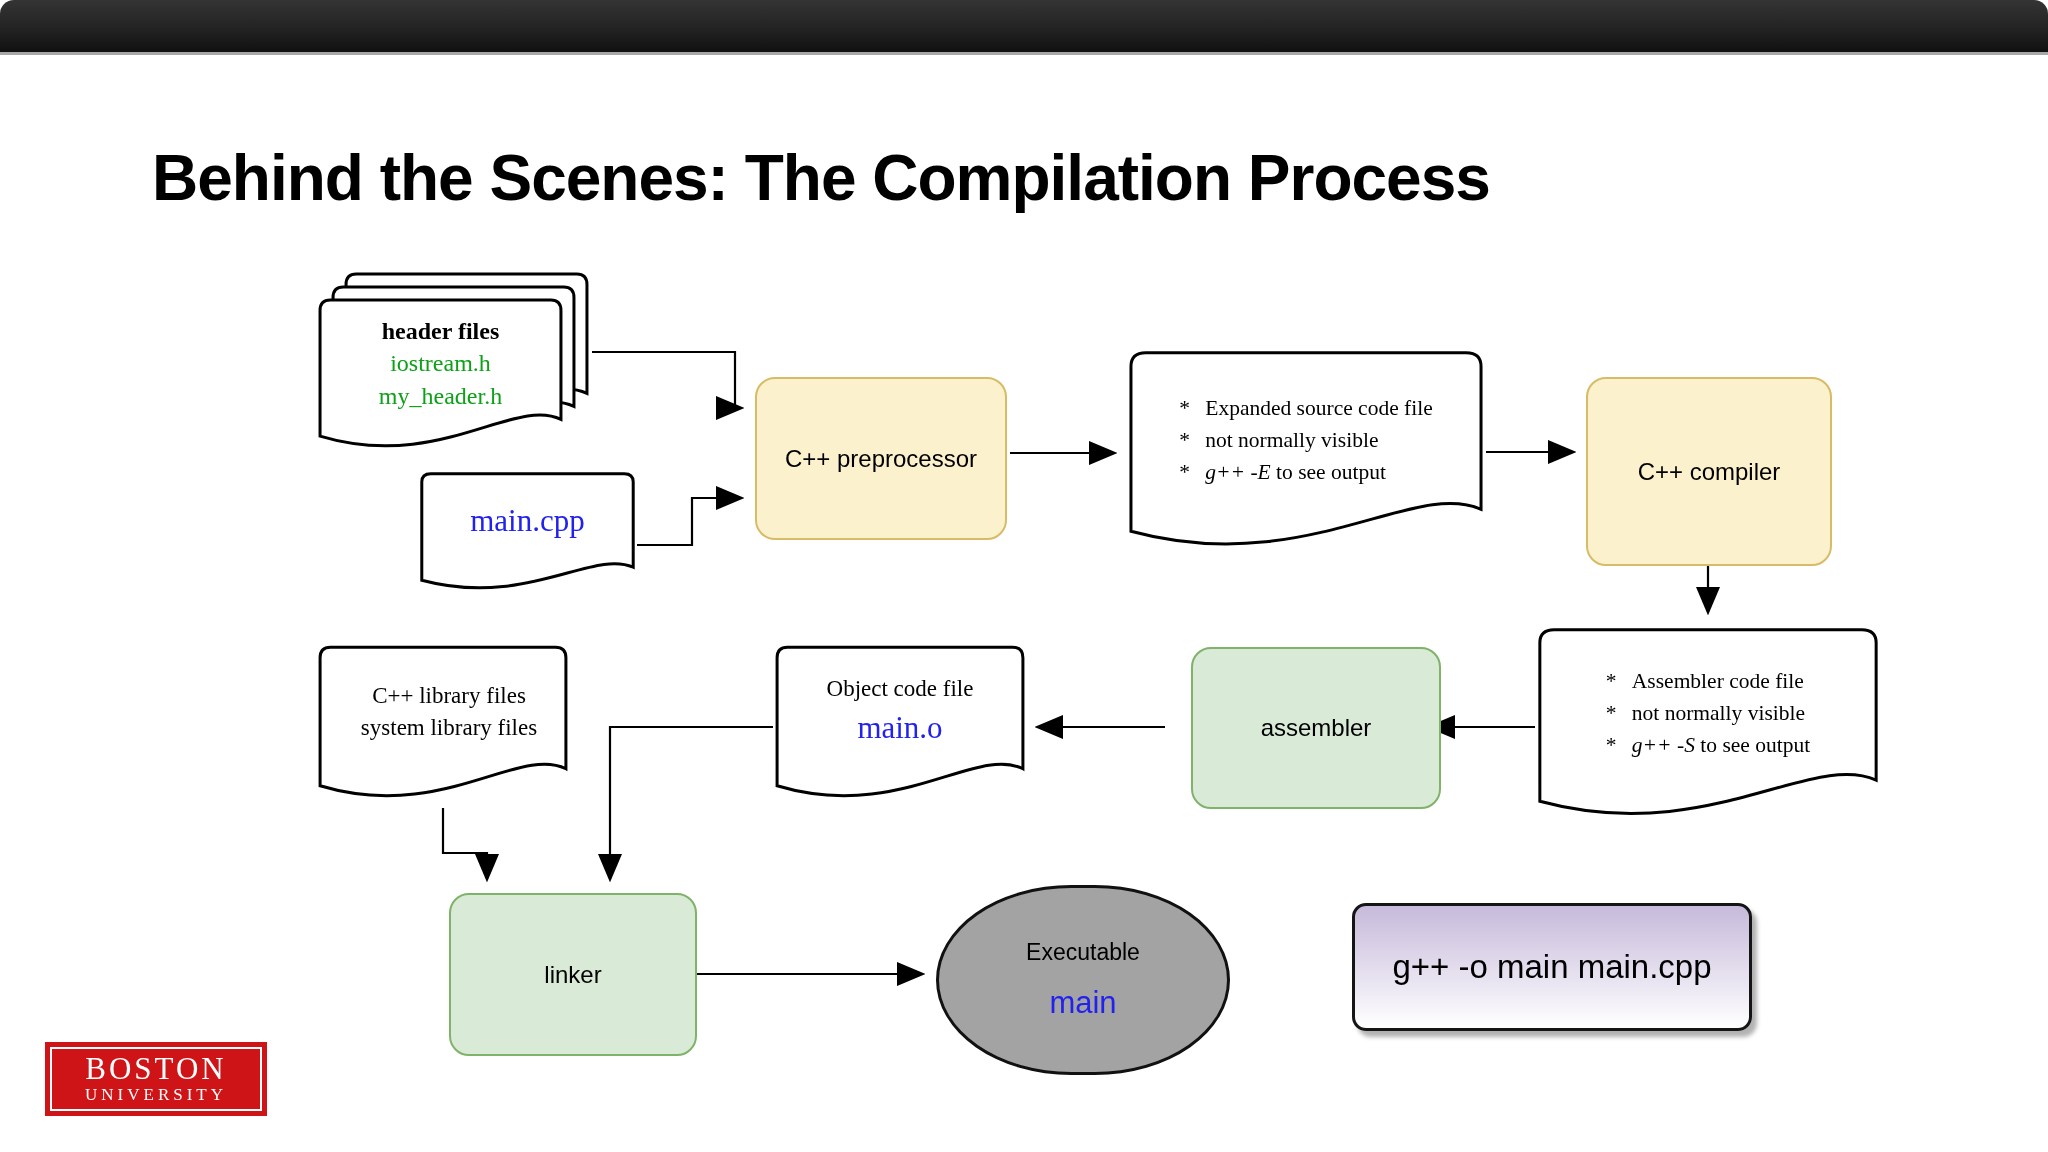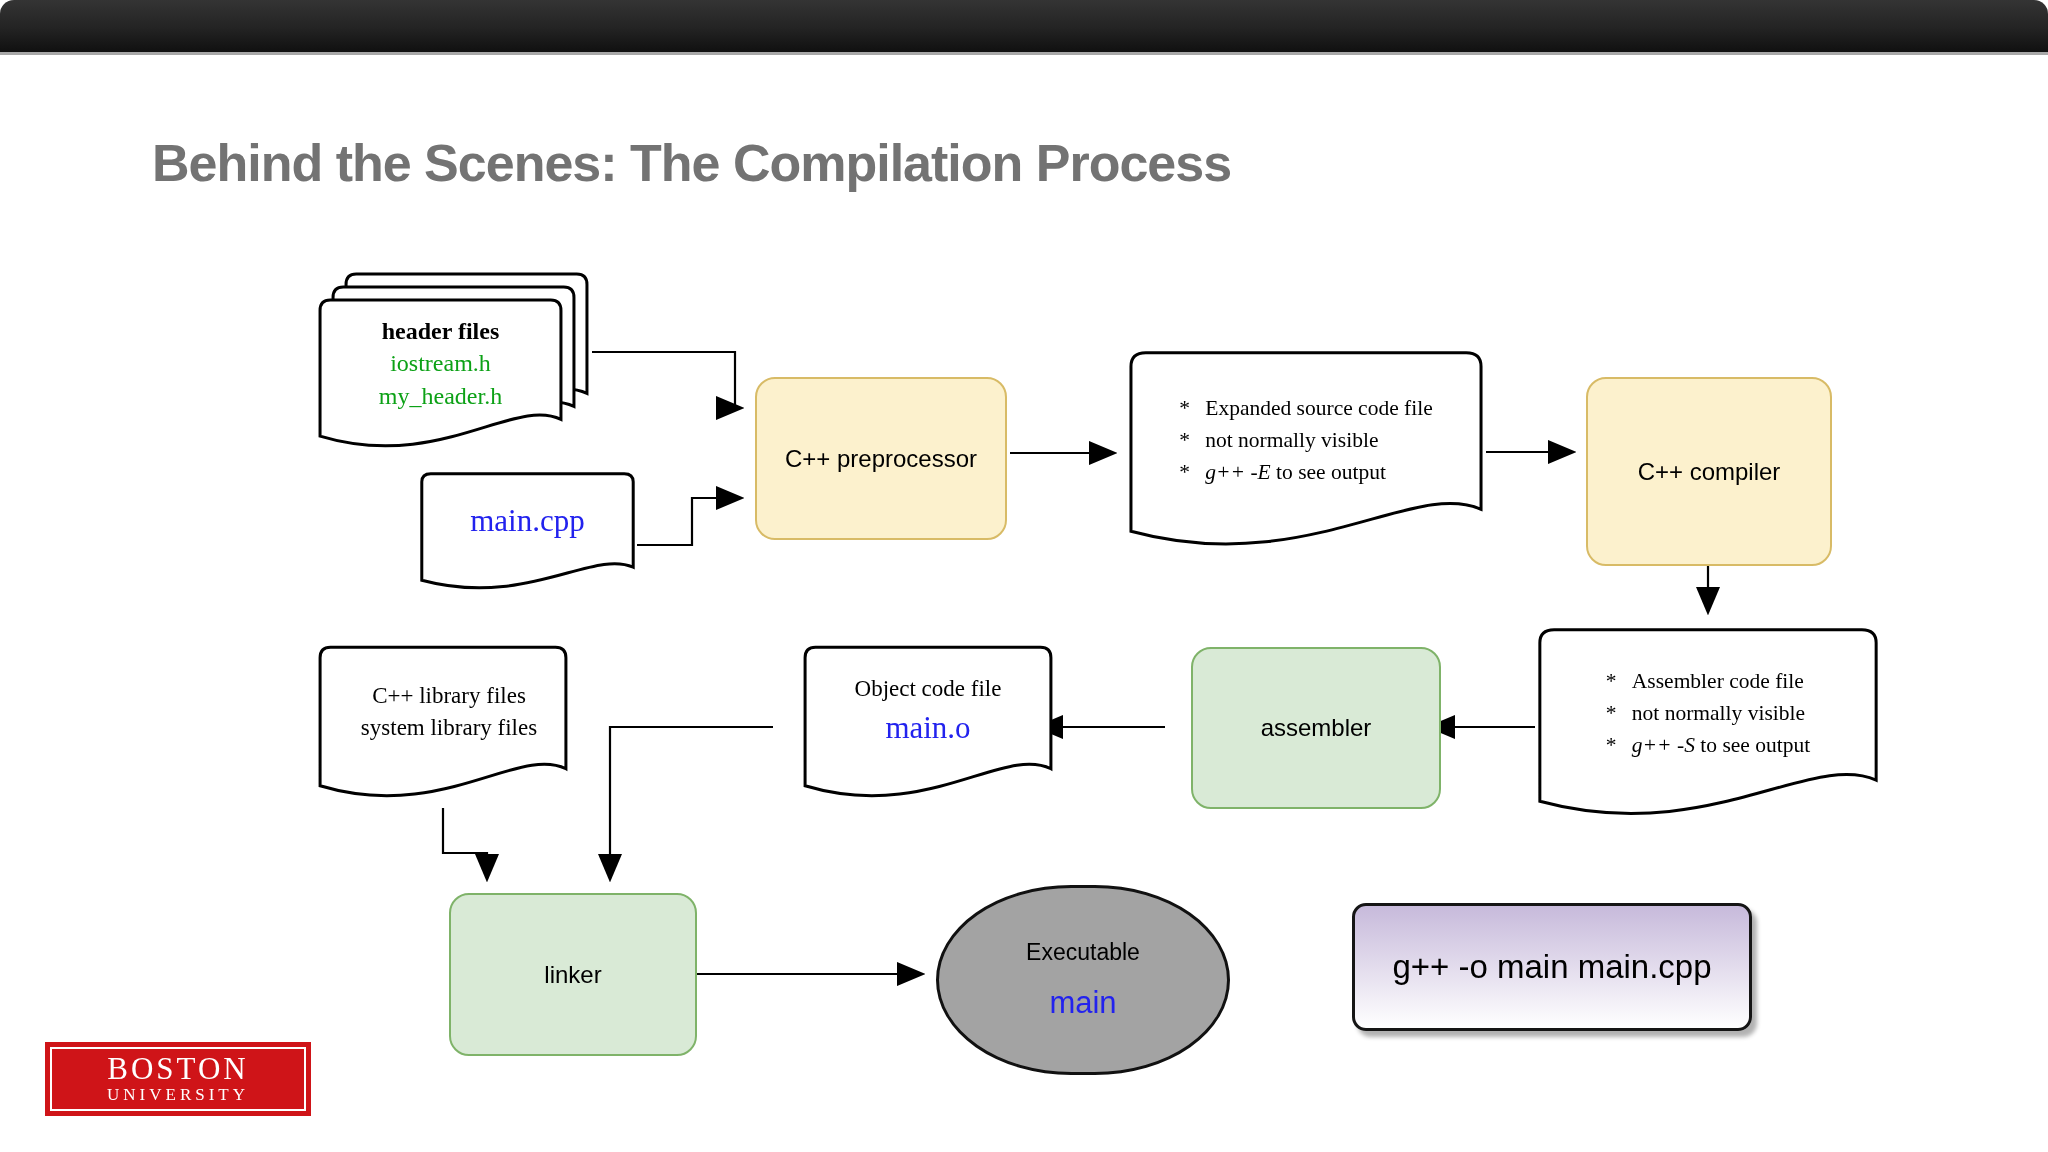--- a/index.html
+++ b/index.html
@@ -4,22 +4,22 @@
 <style>
   html,body{margin:0;padding:0;background:#fff;}
   body{width:2048px;height:1152px;position:relative;overflow:hidden;
        font-family:"Liberation Sans",sans-serif;color:#000;}
 
   
   .topbar{position:absolute;left:0;top:0;width:2048px;height:52px;
     background:linear-gradient(180deg,#343434 0%,#232323 55%,#101010 100%);
     border-bottom:3px solid #a8a8a8;border-radius:14px 14px 0 0;}
 
-  .slide-title{position:absolute;left:152px;top:98px;font-size:52px;
-    letter-spacing:-1px;color:#737373;white-space:nowrap;}
+  .slide-title{position:absolute;left:152px;top:98px;font-size:64px;
+    letter-spacing:-1px;color:#000000;white-space:nowrap;}
 
   
   .node{position:absolute;box-sizing:border-box;}
 
   
   .doc{display:flex;flex-direction:column;align-items:center;justify-content:center;
        text-align:center;font-family:Liberation Serif, serif;}
   .doc > svg{position:absolute;inset:0;width:100%;height:100%;z-index:0;}
   .doc .doc-text{position:relative;z-index:1;padding-bottom:26px;}
 
@@ -164,21 +164,21 @@
         <span class="b">*</span>
         <span><i class="it">g++ -S</i><span> to see output</span></span>
       </div>
   </div>
 </div>
 
 <div class="node proc green" style="left:1167px;top:647px;width:250px;height:162px;">
   <span>assembler</span>
 </div>
 
-<div class="node doc" style="left:775px;top:645px;width:250px;height:160px;margin-left:28px;">
+<div class="node doc" style="left:775px;top:645px;width:250px;height:160px;">
   <svg viewBox="0 0 240 150" preserveAspectRatio="none">
       <path d="M12,2 H228 Q238,2 238,12 V116 C192,94 118,166 2,132 V12 Q2,2 12,2 Z" fill="#fff" stroke="#000" stroke-width="3" vector-effect="non-scaling-stroke"></path>
     </svg>
   <div class="doc-text">
     <div class="doc-label">Object code file</div>
     <div class="doc-name-big file-blue">main.o</div>
   </div>
 </div>
 
 <div class="node doc" style="left:318px;top:645px;width:250px;height:160px;padding-left:12px;">
@@ -197,16 +197,16 @@
 
 <div class="node executable" style="left:936px;top:885px;width:294px;height:190px;">
   <div class="exec-label">Executable</div>
   <div class="exec-name file-blue">main</div>
 </div>
 
 <div class="node cmdbox" style="left:1352px;top:903px;width:400px;height:128px;">
   <span>g++ -o main main.cpp</span>
 </div>
 
-<div class="node bu-logo" style="left:45px;top:1042px;width:266px;height:74px;">
+<div class="node bu-logo" style="left:45px;top:1042px;width:222px;height:74px;">
   <div class="bu-line1">BOSTON</div>
   <div class="bu-line2">UNIVERSITY</div>
 </div>
 
 </body></html>

